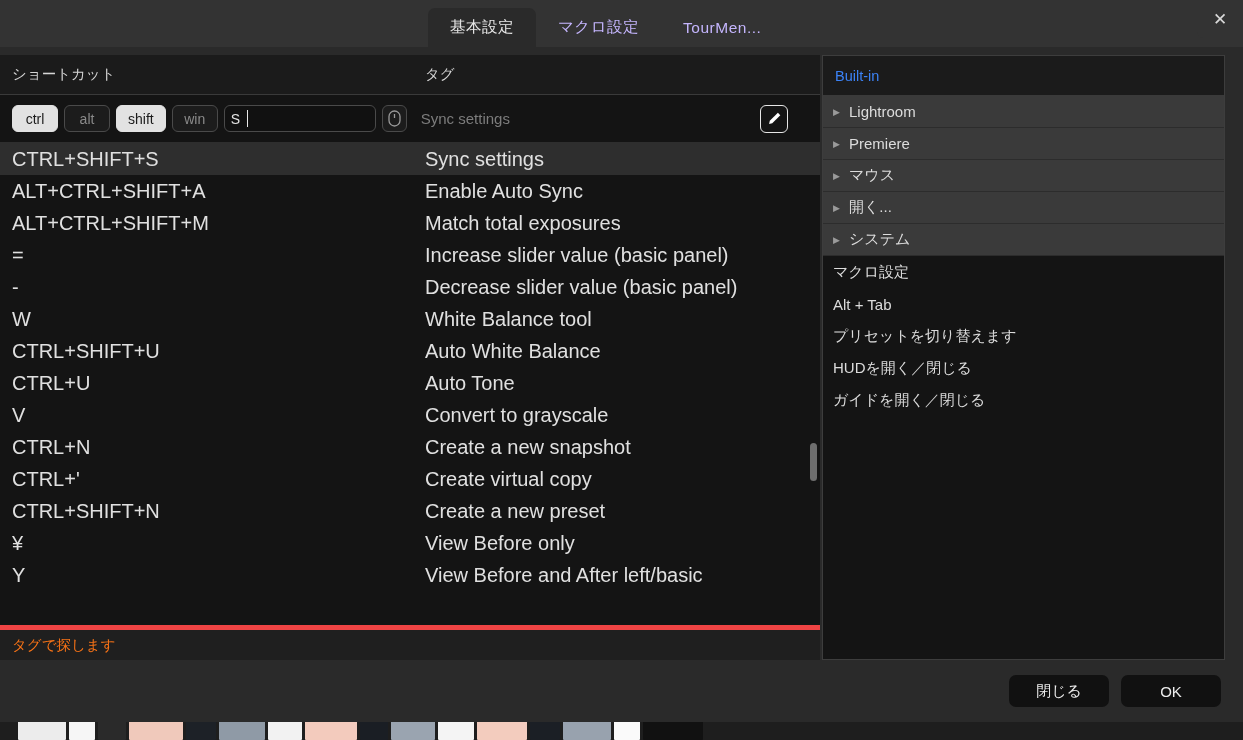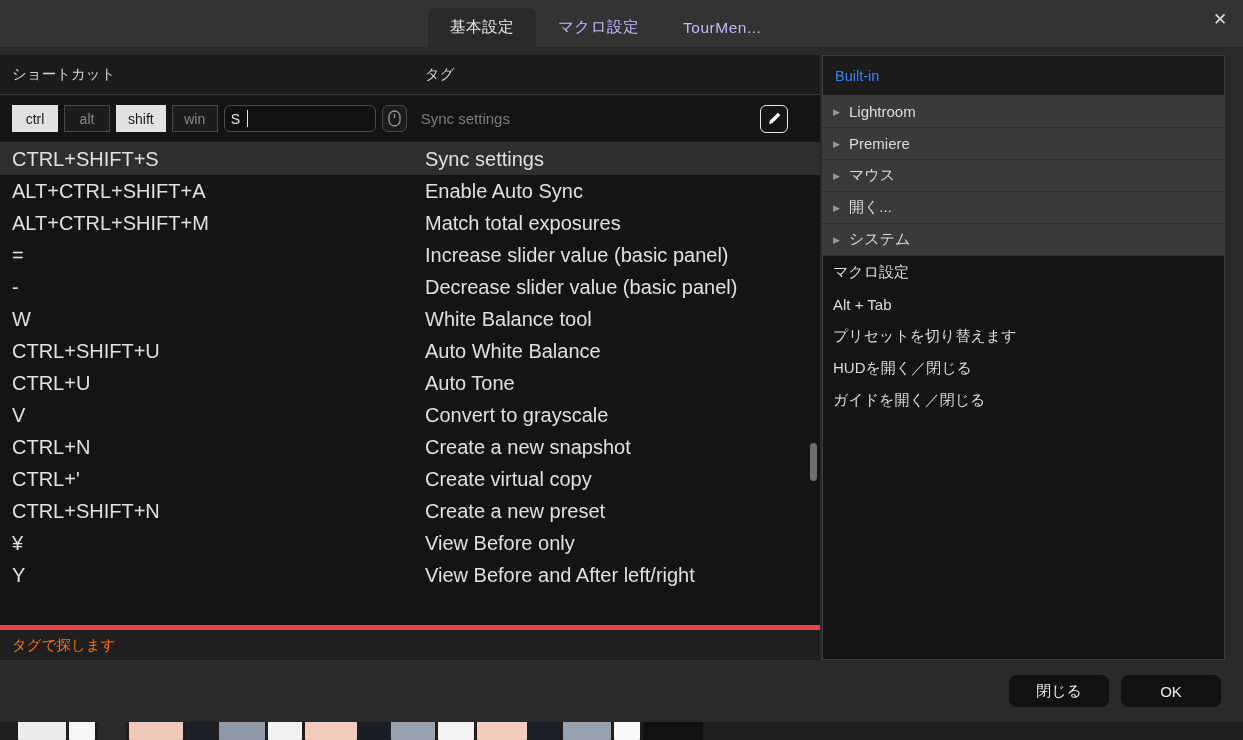--- a/index.html
+++ b/index.html
@@ -75,21 +75,21 @@
 
   
   #editor-row {
     height: 48px; flex: 0 0 48px; display: flex; align-items: center;
     padding: 0 12px; background: #141414;
     border-bottom: 1px solid #2e2e2e;
   }
   .modkey {
     height: 27px; min-width: 46px; padding: 0 11px;
     display: flex; align-items: center; justify-content: center;
-    border-radius: 0; font-size: 14px; margin-right: 6px;
+    border-radius: 6px; font-size: 14px; margin-right: 6px;
     border: 1px solid #4a4a4a; background: #1c1c1c; color: #8a8a8a;
     cursor: pointer; user-select: none;
   }
   .modkey.on { background: #e2e2e2; color: #1b1b1b; border-color: #e2e2e2; }
   #key-input {
     height: 27px; width: 152px; border-radius: 6px;
     border: 1px solid #4a4a4a; background: #111111; color: #e3e3e3;
     font-size: 14px; display: flex; align-items: center; padding: 0 6px;
     margin-right: 6px; cursor: text;
   }
@@ -311,21 +311,21 @@
             <div class="row">
               <div class="c-shortcut">CTRL+SHIFT+N</div>
               <div class="c-tag">Create a new preset</div>
             </div>
             <div class="row">
               <div class="c-shortcut">¥</div>
               <div class="c-tag">View Before only</div>
             </div>
             <div class="row">
               <div class="c-shortcut">Y</div>
-              <div class="c-tag">View Before and After left/right</div>
+              <div class="c-tag">View Before and After left/basic</div>
             </div>
           </div>
         <div id="vscroll">
           <div id="vthumb"></div>
         </div>
       </div>
 
       <div id="tag-search">タグで探します</div>
     </div>
 

